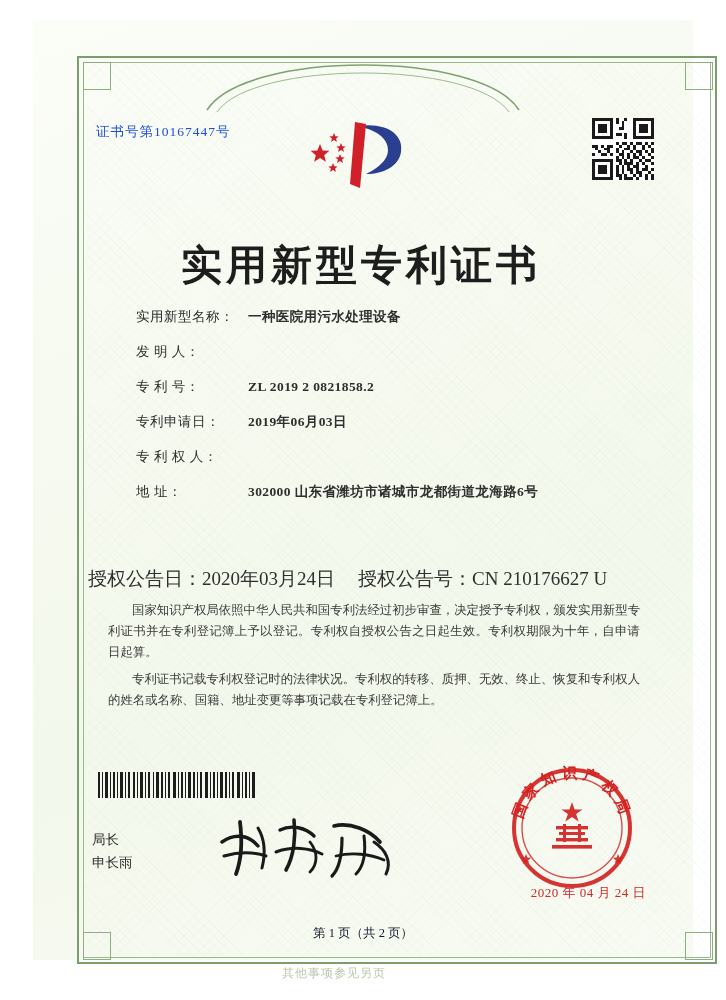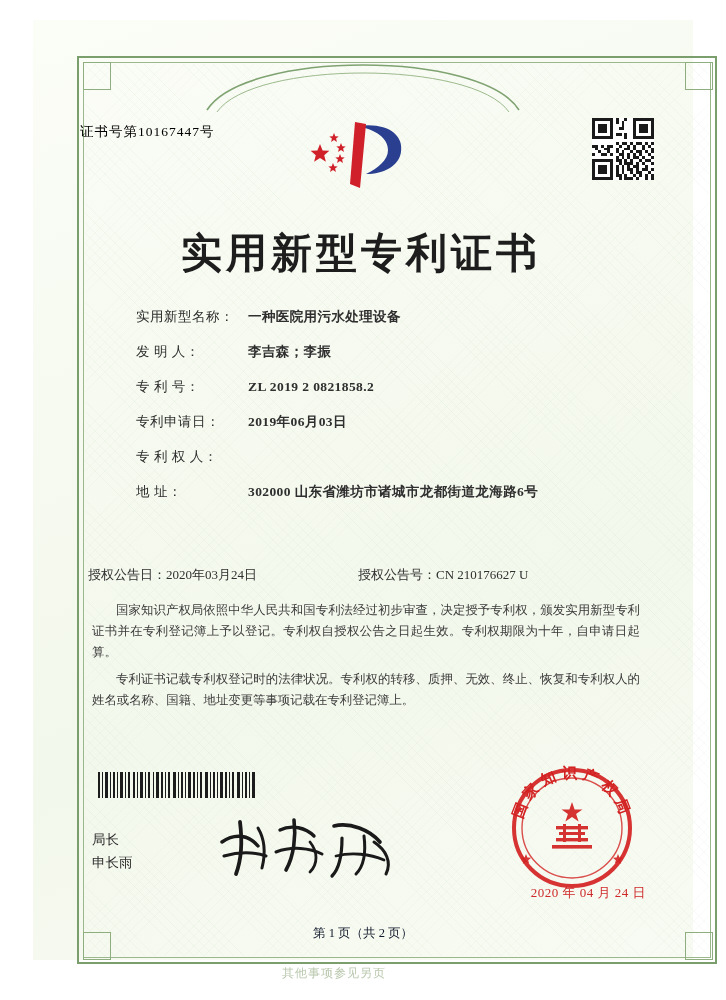--- a/index.html
+++ b/index.html
@@ -76,25 +76,25 @@
     position: absolute;
     left: 205px;
     top: 44px;
     width: 316px;
     height: 70px;
     pointer-events: none;
   }
 
   .cert-number {
     position: absolute;
-    left: 80px;
+    left: 96px;
     top: 123px;
     font-size: 13.5px;
     letter-spacing: 1px;
-    color: #000000;
+    color: #1d4ed8;
   }
 
   
   .qr {
     position: absolute;
     right: 72px;
     top: 118px;
     width: 62px;
     height: 62px;
   }
@@ -104,21 +104,21 @@
     position: absolute;
     left: 300px;
     top: 118px;
     width: 120px;
     height: 74px;
   }
 
   .main-title {
     position: absolute;
     left: 0;
-    top: 226px;
+    top: 238px;
     width: 722px;
     text-align: center;
     font-size: 41px;
     font-weight: bold;
     letter-spacing: 4px;
     color: #1d1d1d;
     font-family: "DejaVu Serif", "Liberation Serif", serif;
   }
 
   .fields {
@@ -145,38 +145,38 @@
     letter-spacing: 0.4px;
     font-weight: bold;
   }
 
   .grant-row {
     position: absolute;
     left: 88px;
     top: 566px;
     width: 560px;
     display: flex;
-    font-size: 13px;
+    font-size: 19px;
     color: #2f2f2f;
   }
   .grant-left { width: 270px; }
   .grant-right { flex: 1; }
 
   .paragraphs {
     position: absolute;
     left: 92px;
     top: 600px;
     width: 548px;
     font-size: 12.4px;
     line-height: 21px;
     color: #3a3a3a;
     text-align: justify;
   }
   .paragraphs p {
-    margin: 0 0 6px 0;
+    margin: 0 0 6px 16px;
     text-indent: 24px;
   }
 
   
   .barcode {
     position: absolute;
     left: 98px;
     top: 772px;
     width: 160px;
     height: 26px;
@@ -378,21 +378,20 @@
 
   <div class="main-title">实用新型专利证书</div>
 
   <div class="fields">
     <div class="field-row">
       <div class="field-label">实用新型名称：</div>
       <div class="field-value">一种医院用污水处理设备</div>
     </div>
     <div class="field-row">
       <div class="field-label">发 明 人：</div>
-      <div class="field-value">李吉森；李振</div>
     </div>
     <div class="field-row">
       <div class="field-label">专 利 号：</div>
       <div class="field-value">ZL 2019 2 0821858.2</div>
     </div>
     <div class="field-row">
       <div class="field-label">专利申请日：</div>
       <div class="field-value">2019年06月03日</div>
     </div>
     <div class="field-row">

